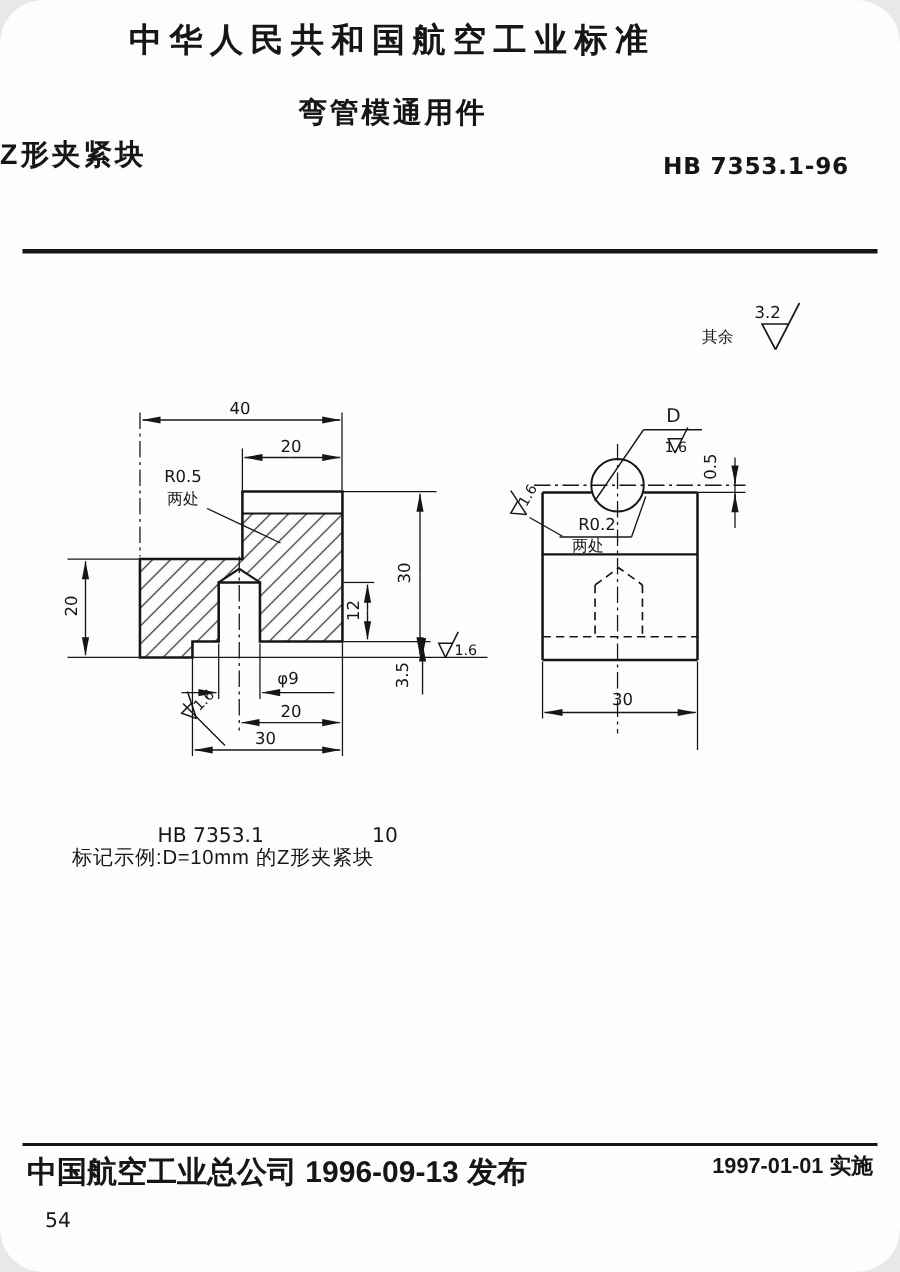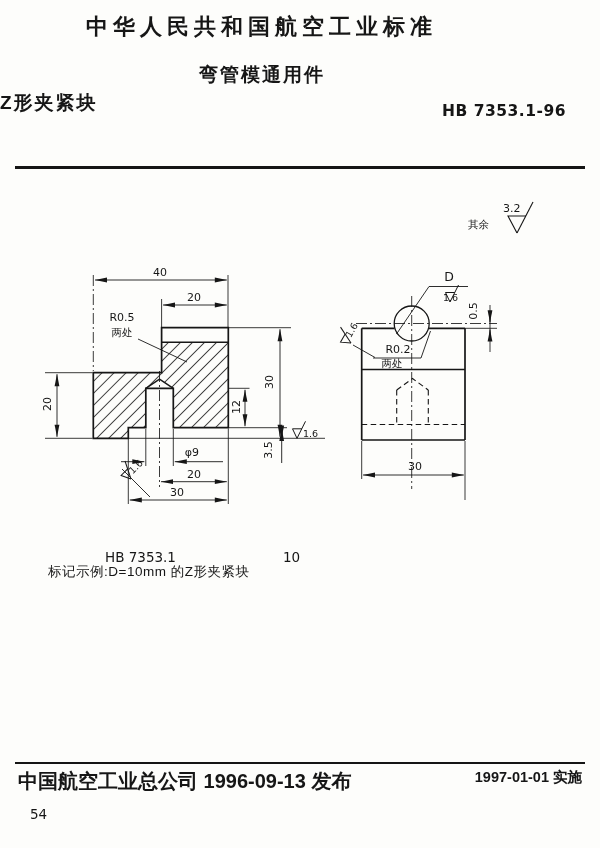--- a/index.html
+++ b/index.html
@@ -1,20 +1,21 @@
 <!DOCTYPE html>
 <html><head>
 <meta charset="utf-8">
 <style>
   html,body{margin:0;padding:0;background:#e8e8e8;}
   .page{
     position:relative;width:600px;height:848px;margin:0 auto;
     background:#fdfdfb;overflow:hidden;
     font-family:"Liberation Serif","DejaVu Serif",serif;
     color:#161616;
+    border-radius:29px;
   }
   .abs{position:absolute;}
   .std-title{
     top:12px;left:86px;font-size:22px;font-weight:700;letter-spacing:5px;
     font-family:"Liberation Sans","DejaVu Sans",sans-serif;white-space:nowrap;
   }
   .prod-title{
     top:62px;left:0;width:524px;text-align:center;font-size:19px;font-weight:700;
     letter-spacing:2px;font-family:"Liberation Sans","DejaVu Sans",sans-serif;
   }
@@ -31,21 +32,21 @@
   .rule-bottom{top:762px;height:2px;}
   .mark-line1{
     top:527px;left:48px;font-size:13.5px;letter-spacing:.5px;
     font-family:"Liberation Sans","DejaVu Sans",sans-serif;
     margin-top:36px;
   }
   .mark-line2{
     top:549px;left:105px;font-size:13.5px;
     font-family:"DejaVu Sans","Liberation Sans",sans-serif;
   }
-  .mark-line2 .size-val{position:absolute;left:143px;top:0;margin-left:35px;}
+  .mark-line2 .size-val{position:absolute;left:143px;top:0;}
   .footer-left{
     top:768px;left:18px;font-size:20px;font-weight:700;
     font-family:"Liberation Sans","DejaVu Sans",sans-serif;
   }
   .footer-right{
     top:768px;right:18px;font-size:14.5px;font-weight:700;
     font-family:"Liberation Sans","DejaVu Sans",sans-serif;
   }
   .page-num{
     top:806px;left:30px;font-size:13.5px;

